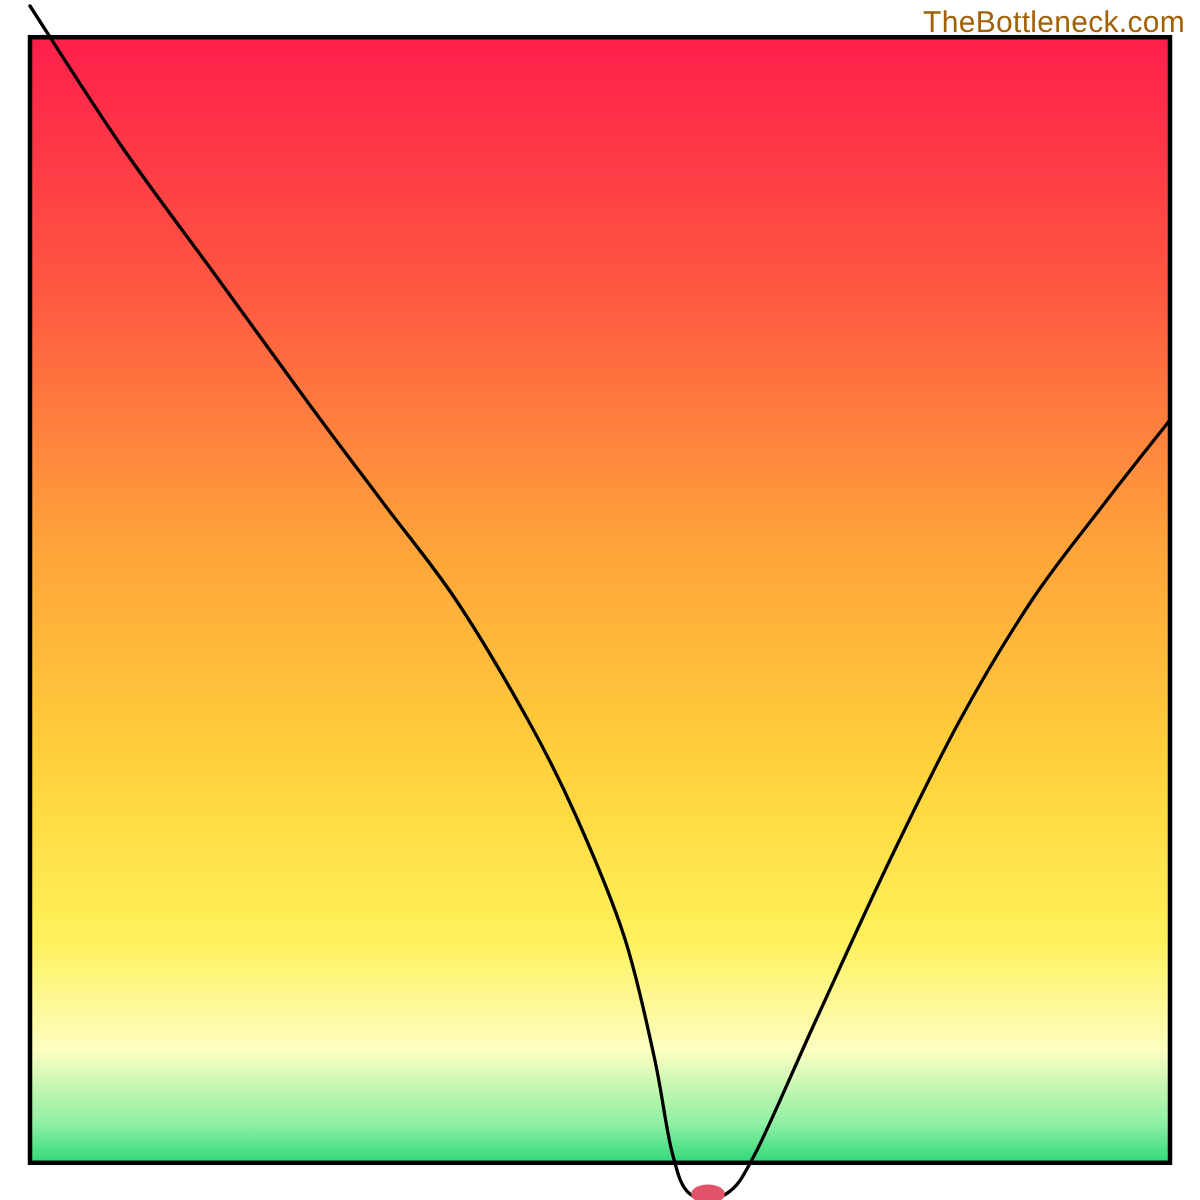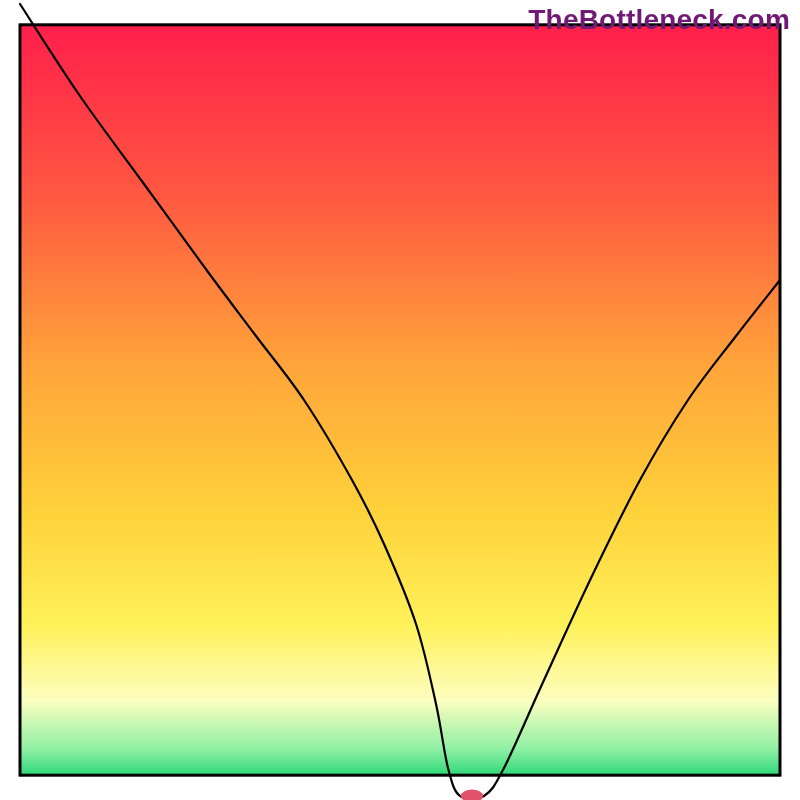--- a/index.html
+++ b/index.html
@@ -13,23 +13,23 @@
   }
   .stage {
     position: relative;
     width: 800px;
     height: 800px;
   }
   .watermark {
     position: absolute;
     top: 4px;
     right: 10px;
-    font-size: 28px;
-    font-weight: 700;
-    color: #701a75;
+    font-size: 20px;
+    font-weight: 400;
+    color: #a16207;
     letter-spacing: 0.2px;
     user-select: none;
   }
   svg {
     display: block;
   }
   .curve {
     fill: none;
     stroke: #000000;
     stroke-width: 2.2;

